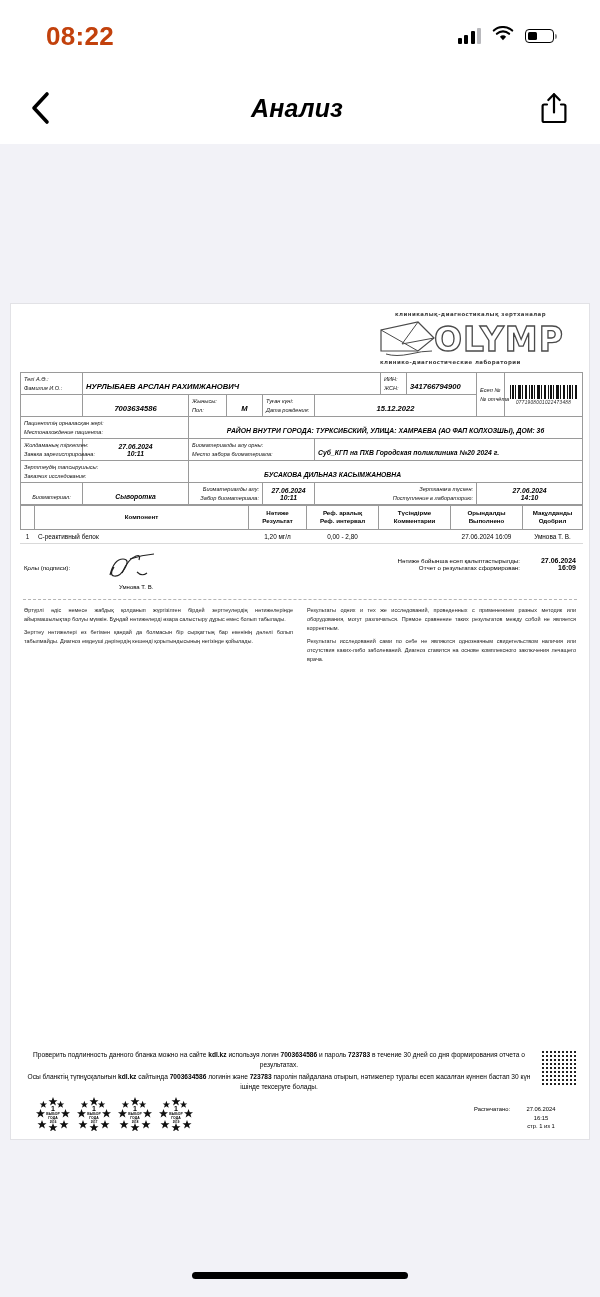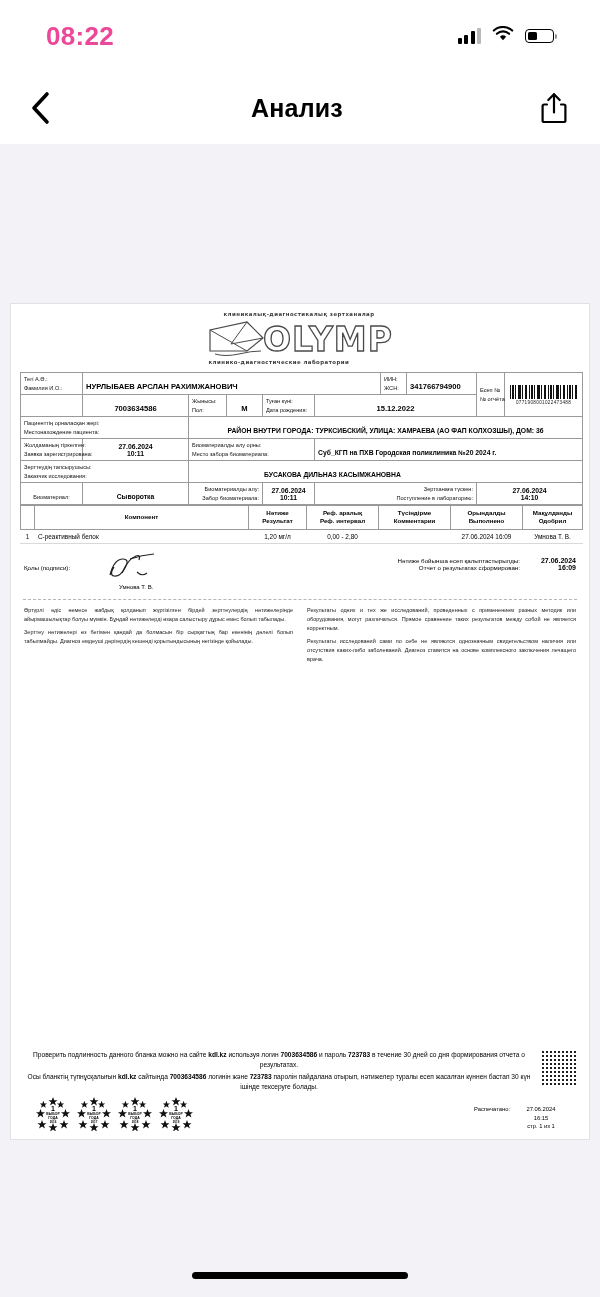--- a/index.html
+++ b/index.html
@@ -10,21 +10,21 @@
     overflow: hidden;
   }
   .screen { position: relative; width: 600px; height: 1297px; background: #f2f2f7; }
 
   
   .status-bar {
     height: 72px; background: #ffffff;
     display: flex; align-items: center; justify-content: space-between;
     padding: 0 46px 0 46px;
   }
-  .status-time { font-size: 26px; font-weight: 600; color: #ec4899; letter-spacing: .3px; }
+  .status-time { font-size: 26px; font-weight: 600; color: #c2410c; letter-spacing: .3px; }
   .status-right { display: flex; align-items: center; gap: 11px; }
   .sig-bars { display: flex; align-items: flex-end; gap: 2.5px; height: 16px; }
   .sig-bars i { width: 4px; background: #000; border-radius: 1px; display: block; }
   .sig-bars i:nth-child(1) { height: 6px; }
   .sig-bars i:nth-child(2) { height: 9px; }
   .sig-bars i:nth-child(3) { height: 13px; }
   .sig-bars i:nth-child(4) { height: 16px; background: #b9b9bd; }
   .battery {
     width: 29px; height: 14px; border: 1.6px solid #000; border-radius: 4px;
     position: relative; padding: 1.6px; display: flex; align-items: center;
@@ -33,50 +33,51 @@
     content: ""; position: absolute; right: -4px; top: 4px;
     width: 2.2px; height: 5px; background: #000; border-radius: 0 2px 2px 0; opacity: .45;
   }
   .battery b { display: block; height: 100%; background: #000; border-radius: 1.5px; width: 38%; }
 
   
   .nav-bar {
     height: 72px; background: #ffffff;
     display: flex; align-items: center; justify-content: space-between;
     padding: 0 24px 0 18px;
+    font-style: italic;
   }
   .nav-back { width: 44px; height: 44px; display: flex; align-items: center; justify-content: center; }
   .nav-title { font-size: 25px; font-weight: 700; color: #000; letter-spacing: .2px; }
   .nav-share { width: 44px; height: 44px; display: flex; align-items: center; justify-content: center; }
 
   
   .content { background: #f2f2f7; height: 1153px; position: relative; }
   .paper {
     position: absolute; left: 10px; top: 159px; width: 580px; height: 837px;
     background: #ffffff; border: 1px solid #e2e2e6;
   }
   .doc { padding: 7px 9px 0 9px; color: #000; }
 
   
-  .letterhead { display: flex; justify-content: center; align-items: flex-start; padding: 0 1px 7px 1px; }
+  .letterhead { display: flex; justify-content: flex-end; align-items: flex-start; padding: 0 1px 7px 1px; }
   .logo-block { width: 215px; padding-left: 14px; }
   .logo-top, .logo-bot {
     font-size: 5.4px; font-weight: 700; color: #3a3a3a; letter-spacing: .45px;
     white-space: nowrap; font-family: "DejaVu Sans", sans-serif;
   }
   .logo-top { margin-bottom: 1px; padding-left: 17px;}
   .logo-bot { margin-top: 1px; padding-left: 2px;}
   .logo-art { display: flex; align-items: center; }
   .lab-contacts { text-align: right; padding-top: 6px; line-height: 1.55; }
   .lab-contacts div { font-size: 6.4px; color: #111; }
   .lab-contacts .b { font-weight: 700; }
   .lab-contacts .site { font-size: 10px; font-weight: 700; letter-spacing: .1px; }
 
   
-  table.info { width: 100%; border-collapse: collapse; table-layout: fixed; }
+  table.info { width: 100%; border-collapse: collapse; table-layout: fixed; font-style: italic; }
   table.info td { border: .6px solid #9a9a9a; padding: 1.5px 3px; vertical-align: middle; }
   .lbl { font-size: 5.6px; line-height: 1.5; color: #111; white-space: nowrap; }
   .val { font-size: 7.6px; font-weight: 700; color: #000; }
   .val-sm { font-size: 6.8px; font-weight: 700; color: #000; }
   .c { text-align: center; }
   .r { text-align: right; }
 
   .barcode-wrap { text-align: center; padding: 1px 2px 0 2px; }
   .barcode { height: 14px; width: 100%; display: block;
     background-image: repeating-linear-gradient(90deg,

